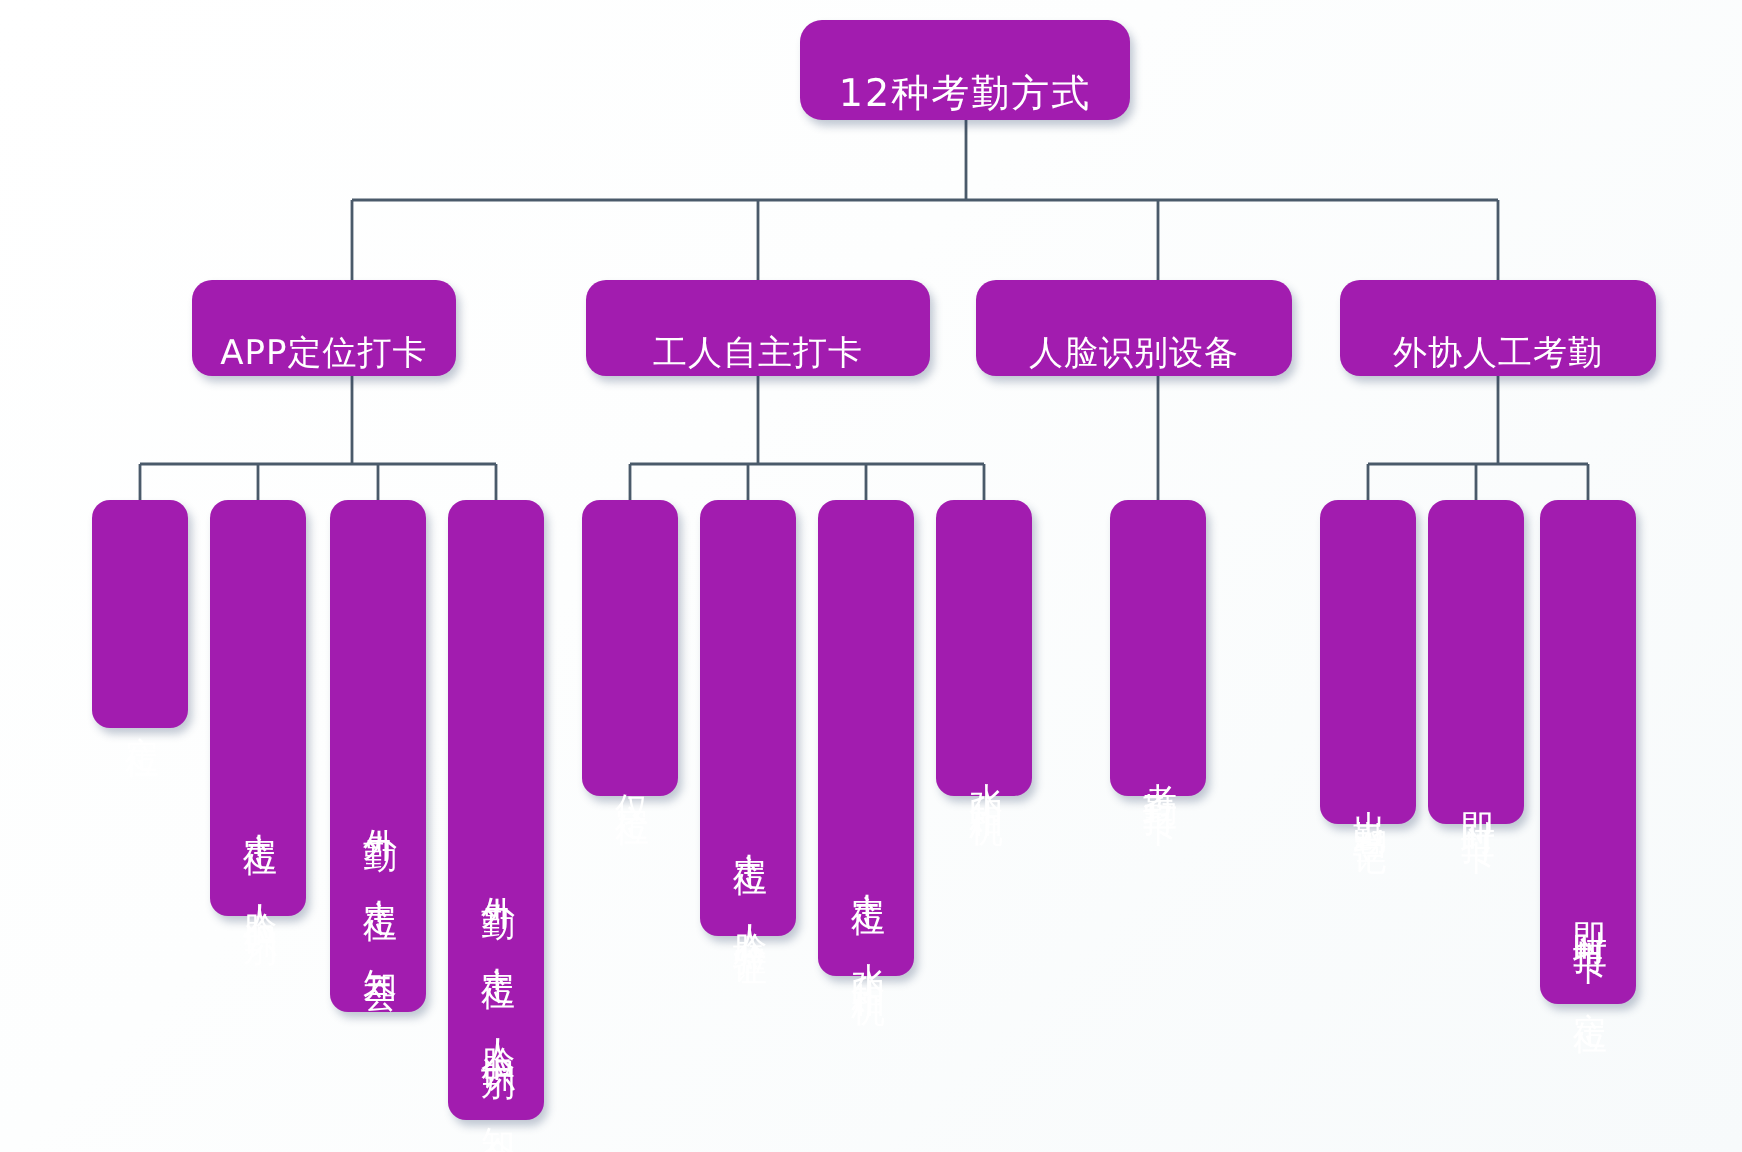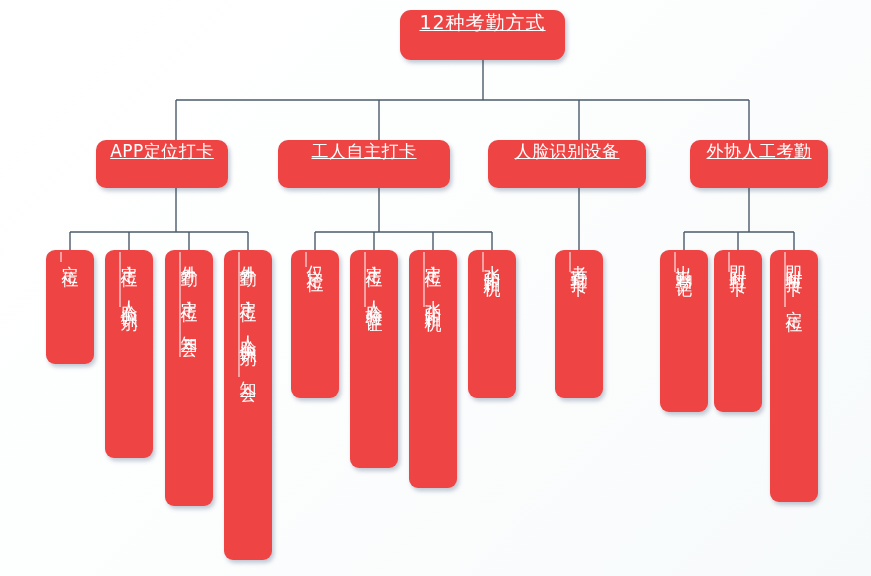--- a/index.html
+++ b/index.html
@@ -16,30 +16,29 @@
     width: 871px; height: 576px;
   }
   #wires {
     position: absolute; left: 0; top: 0;
     width: 871px; height: 576px;
     pointer-events: none;
   }
   .node {
     position: absolute;
     box-sizing: border-box;
-    background: #ef4444;
+    background: #a21caf;
     border-radius: 10px;
     color: #ffffff;
     display: flex;
-    align-items: flex-start;
+    align-items: flex-end;
     justify-content: center;
     box-shadow: 2px 3px 4px rgba(40, 60, 100, 0.28);
     text-align: center;
     z-index: 2;
-    text-decoration: underline;
   }
   .node.root {
     font-size: 19px;
     letter-spacing: 1px;
     border-radius: 11px;
   }
   .node.cat {
     font-size: 17px;
     letter-spacing: 0.5px;
     border-radius: 10px;
@@ -89,27 +88,27 @@
       <line x1="738" y1="232" x2="738" y2="250" stroke="#4a5a6a" stroke-width="1.4"></line>
       <line x1="794" y1="232" x2="794" y2="250" stroke="#4a5a6a" stroke-width="1.4"></line>
     </svg>
   <div id="nodes">
       <div class="node root" style="left: 400px; top: 10px; width: 165px; height: 50px;">
         <span class="htext">12种考勤方式</span>
       </div>
       <div class="node cat" style="left: 96px; top: 140px; width: 132px; height: 48px;">
         <span class="htext">APP定位打卡</span>
       </div>
-      <div class="node cat" style="left: 278px; top: 140px; width: 172px; height: 48px;">
+      <div class="node cat" style="left: 293px; top: 140px; width: 172px; height: 48px;">
         <span class="htext">工人自主打卡</span>
       </div>
       <div class="node cat" style="left: 488px; top: 140px; width: 158px; height: 48px;">
         <span class="htext">人脸识别设备</span>
       </div>
-      <div class="node cat" style="left: 670px; top: 140px; width: 138px; height: 48px; margin-left: 20px;">
+      <div class="node cat" style="left: 670px; top: 140px; width: 158px; height: 48px;">
         <span class="htext">外协人工考勤</span>
       </div>
       <div class="node leaf" style="left: 46px; top: 250px; width: 48px; height: 114px;">
         <span class="vtext">定位</span>
       </div>
       <div class="node leaf" style="left: 105px; top: 250px; width: 48px; height: 208px;">
         <span class="vtext">定位+人脸识别</span>
       </div>
       <div class="node leaf" style="left: 165px; top: 250px; width: 48px; height: 256px;">
         <span class="vtext">外勤+定位+知会=</span>

